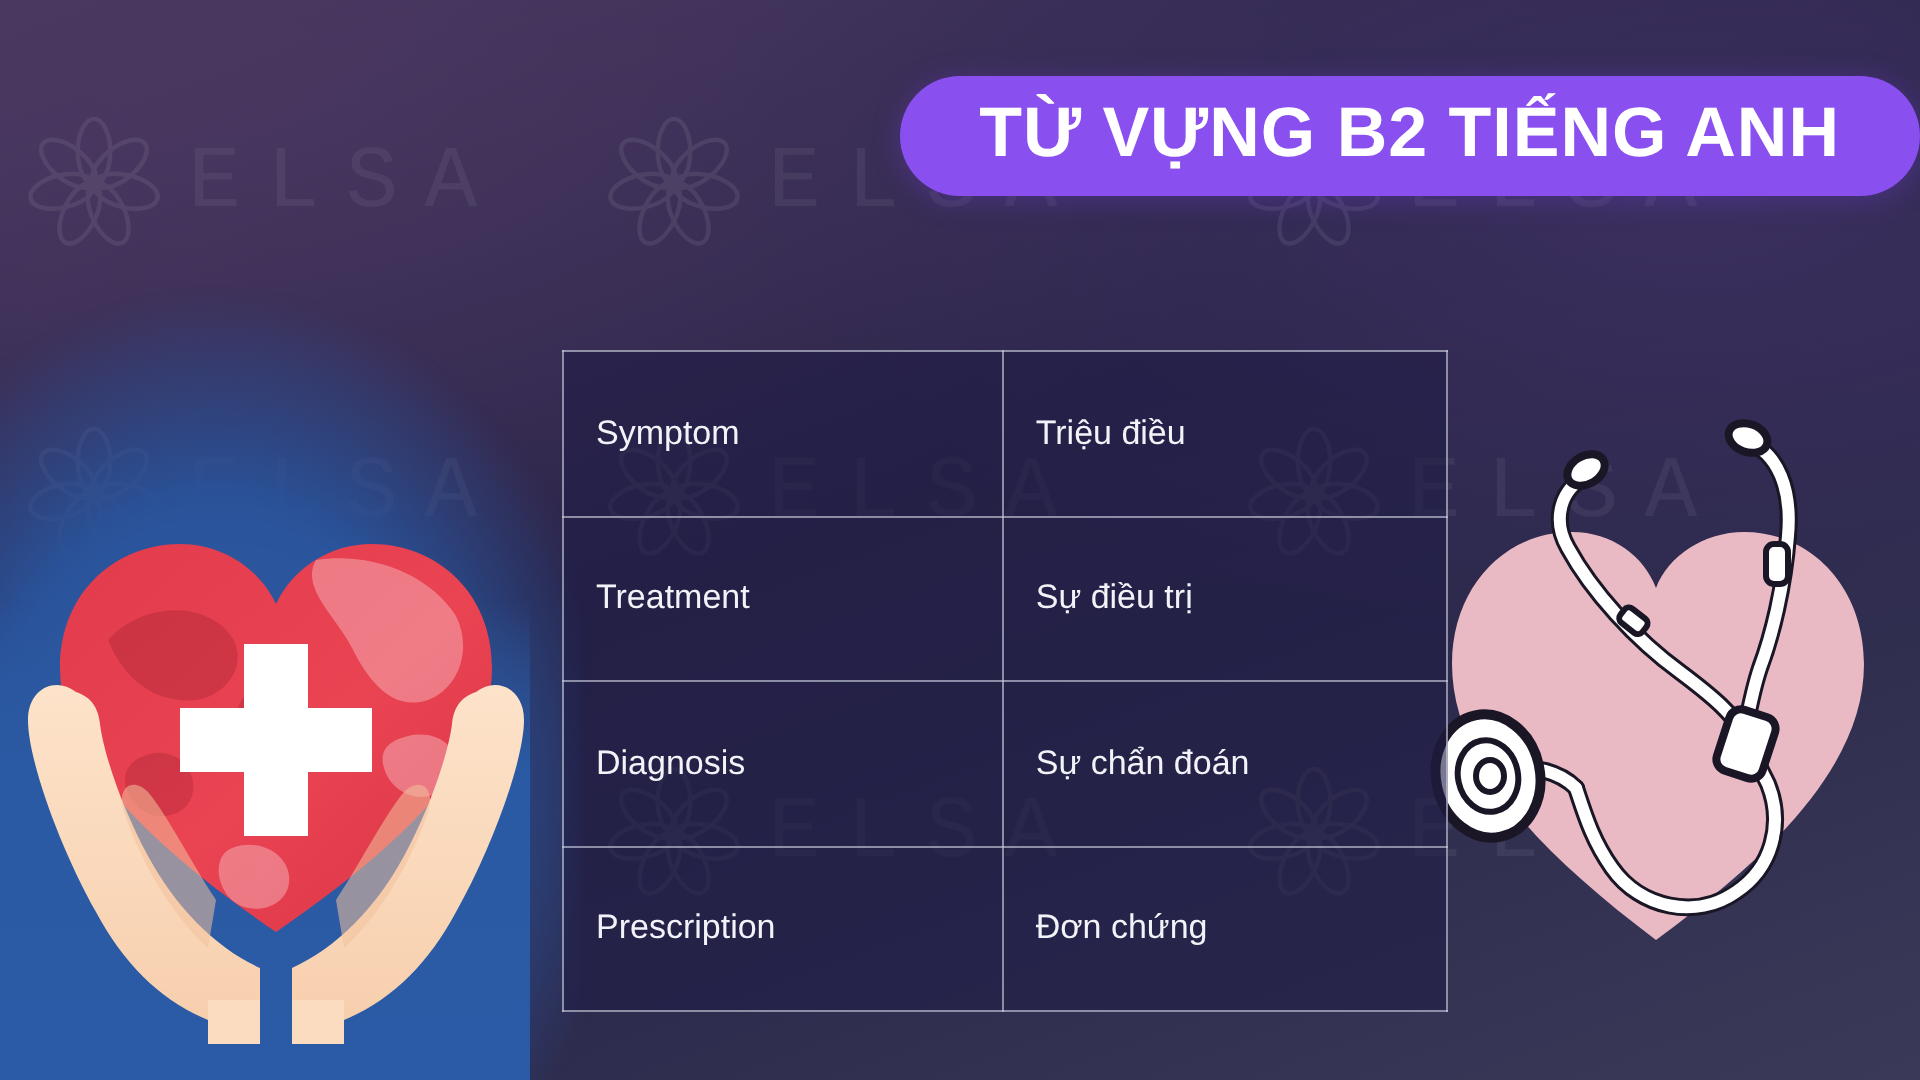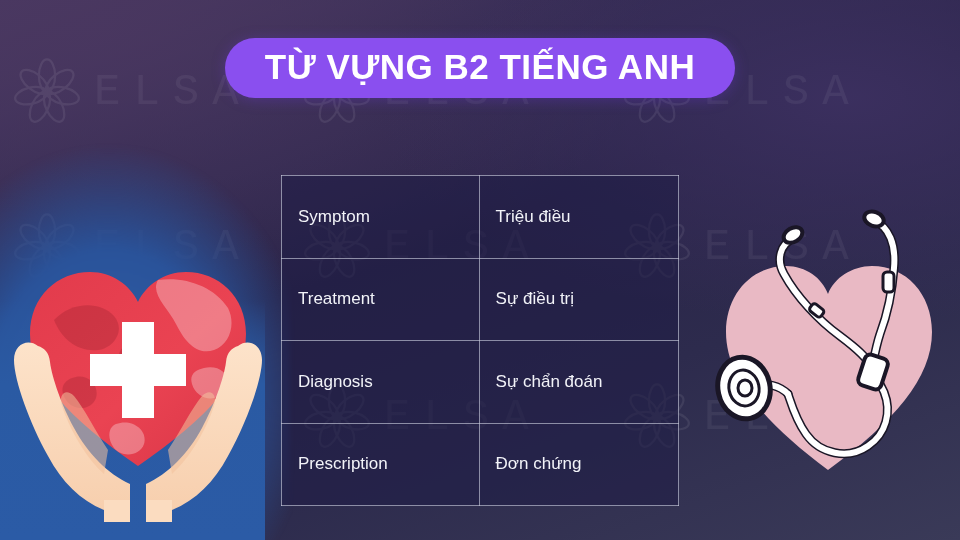--- a/index.html
+++ b/index.html
@@ -52,21 +52,21 @@
   .blue-panel2 {
     position:absolute;
     left:0; top:300px; width:265px; height:240px;
     z-index:2;
     background:linear-gradient(180deg, rgba(43,88,160,0) 0%, #2a5aa3 35%, #2b5ba6 100%);
   }
 
   
   .title-wrap {
     position:absolute; left:0; right:0; top:38px;
-    z-index:6; text-align:center;
+    z-index:6; text-align:right;
   }
   .badge {
     display:inline-block;
     background:#8a4fef;
     border-radius:34px;
     padding:11px 40px 14px;
     box-shadow:0 2px 14px rgba(110,60,210,.35);
   }
   .badge-text {
     font-size:35px; font-weight:bold;
@@ -80,21 +80,21 @@
     font-size:34px; font-weight:bold;
     color:#ffffff;
     letter-spacing:.5px;
     text-shadow:0 2px 8px rgba(0,0,0,.25);
   }
 
   
   .vocab-table {
     position:absolute;
     left:281px; top:175px;
-    width:398px; height:331px;
+    width:443px; height:331px;
     border-collapse:collapse;
     z-index:5;
     background:rgba(30,28,66,0.42);
   }
   .vocab-table td {
     border:1px solid rgba(205,208,225,0.62);
     height:66px;
     padding:0 0 0 16px;
     font-size:17px;
     color:#f2f3f8;

